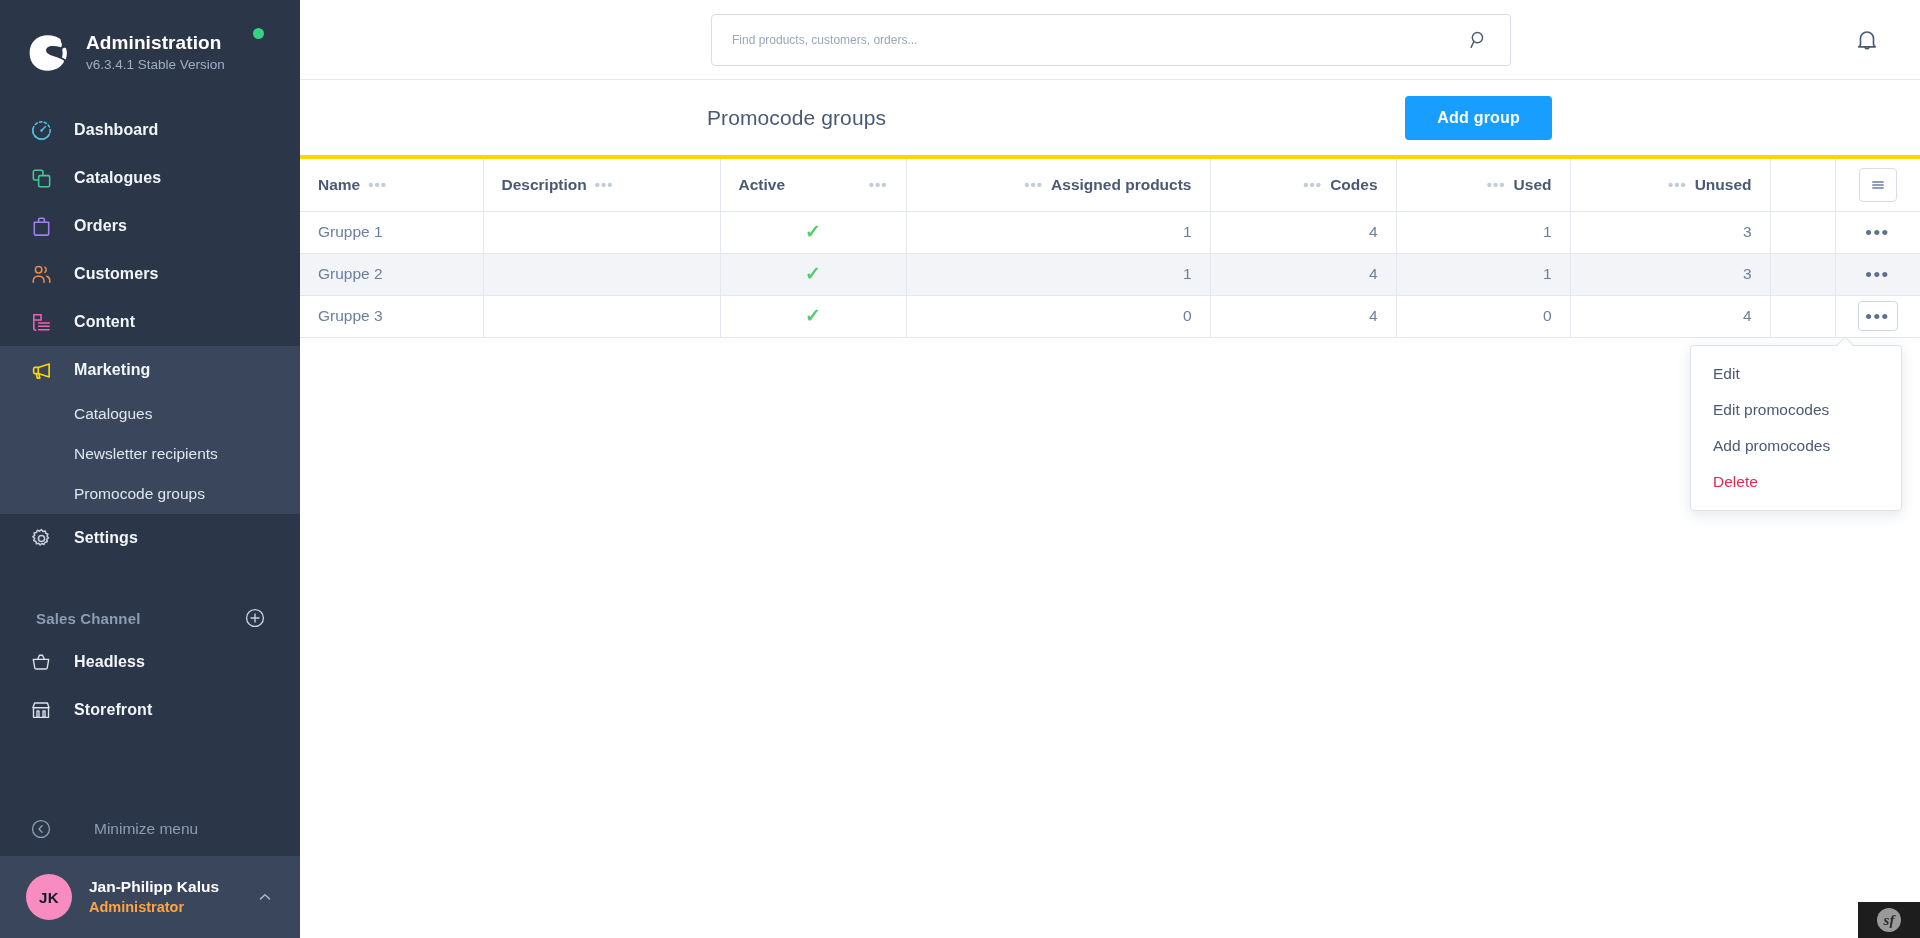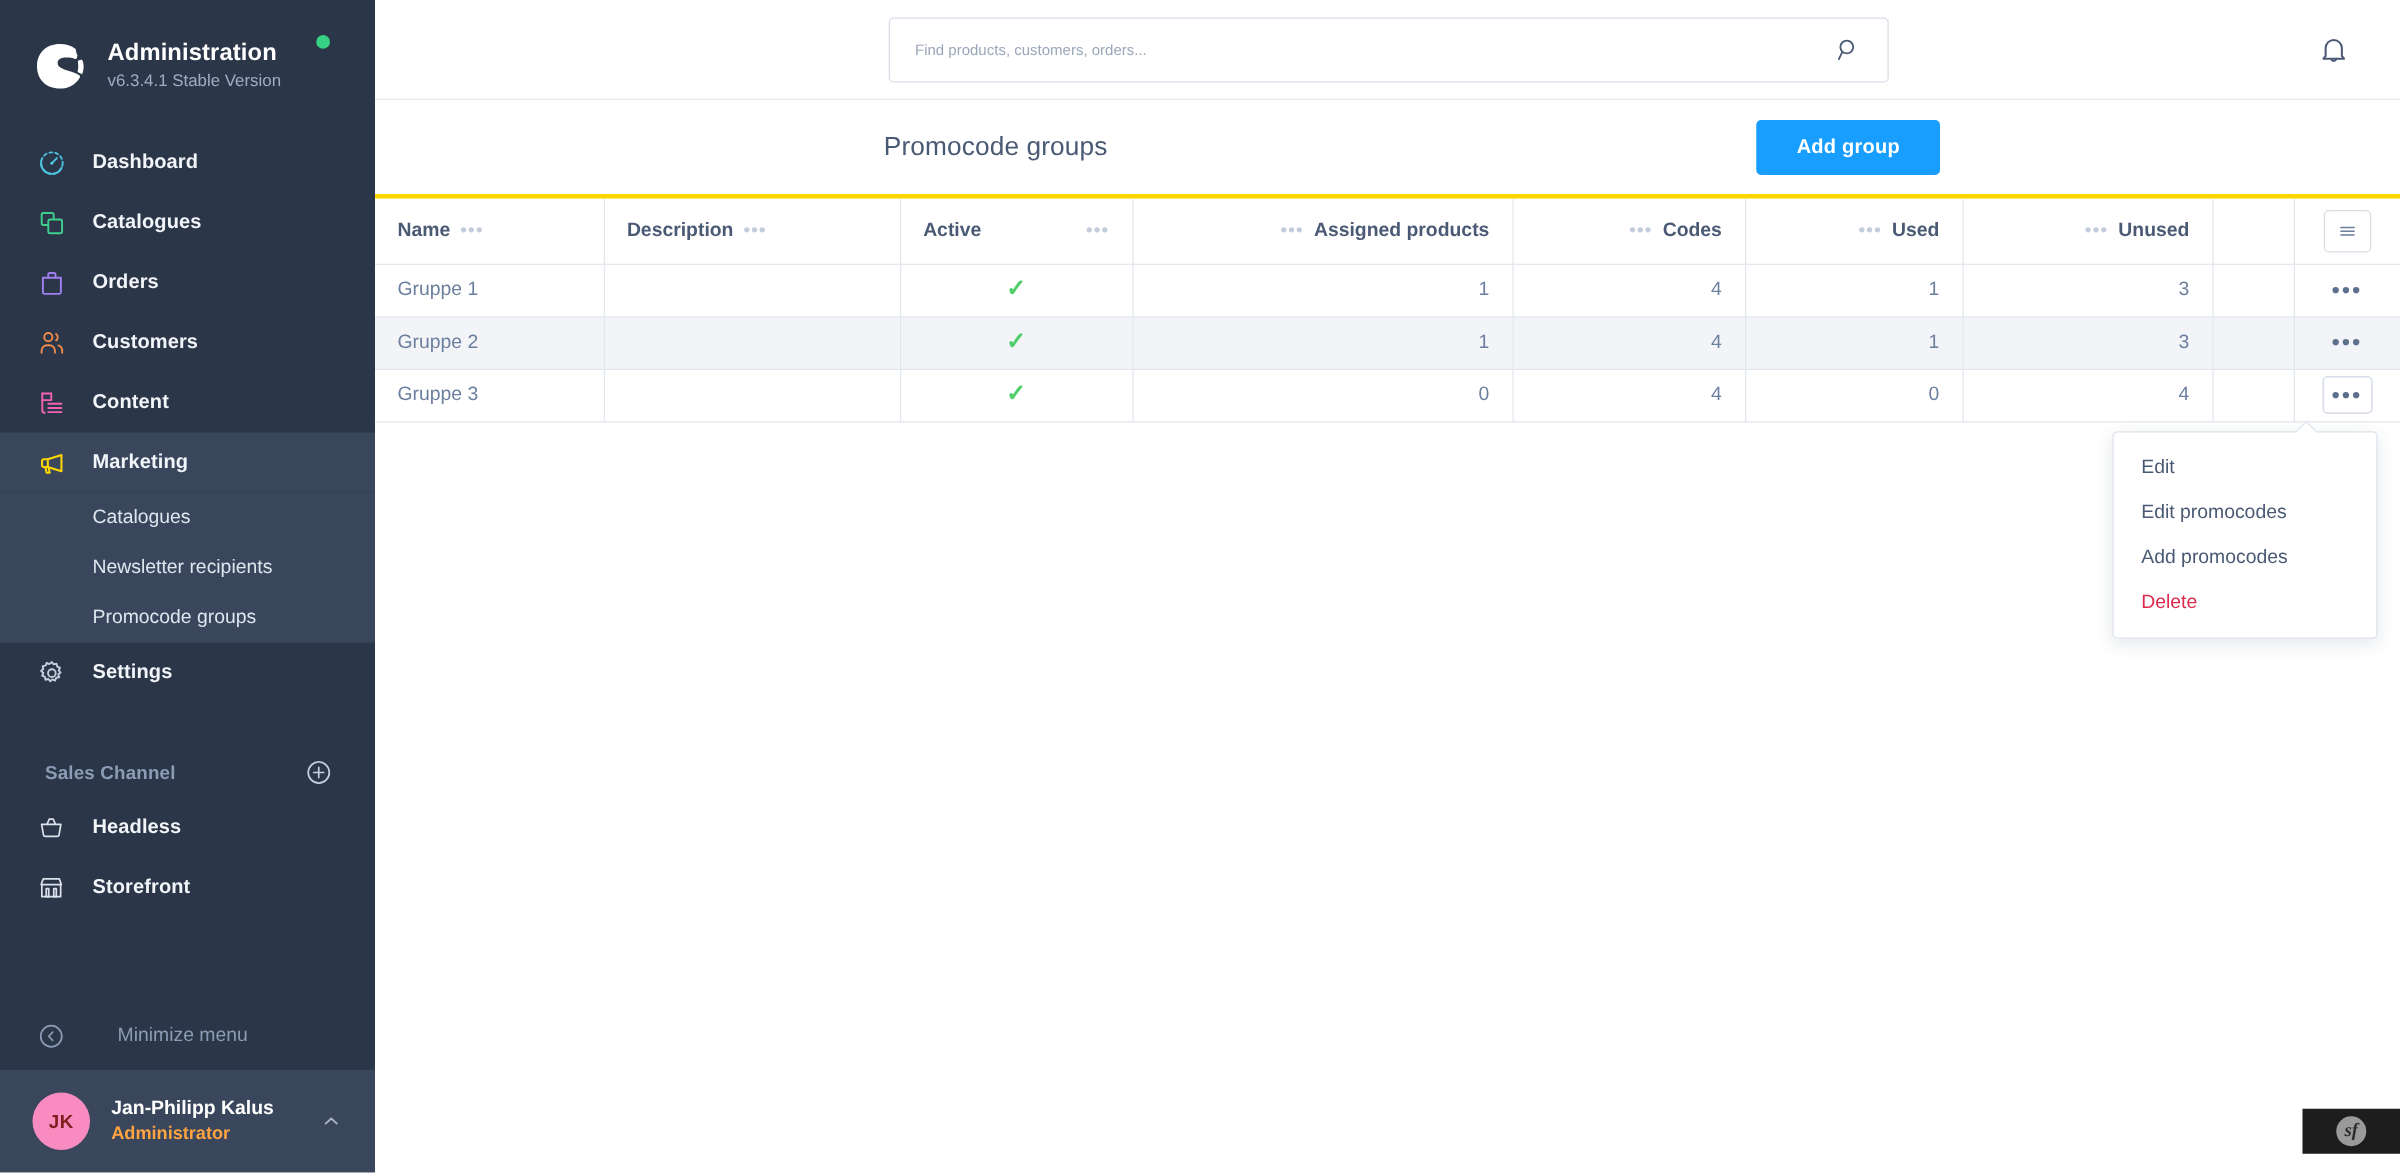--- a/index.html
+++ b/index.html
@@ -52,21 +52,21 @@
   }
   .minimize .ico { width: 30px; height: 30px; margin-right: 18px; display: flex; align-items: center; justify-content: center; }
   .minimize .lbl { color: #8c9cb4; font-size: 15.5px; }
 
   .sb-user {
     display: flex; align-items: center; height: 82px; background: #39465c;
     padding: 0 26px; cursor: pointer;
   }
   .avatar {
     width: 46px; height: 46px; border-radius: 50%; background: #f88cc0;
-    color: #7f1d1d; font-size: 15px; font-weight: bold;
+    color: #0f172a; font-size: 15px; font-weight: bold;
     display: flex; align-items: center; justify-content: center; flex-shrink: 0; margin-right: 17px;
     letter-spacing: .4px;
   }
   .u-info { display: flex; flex-direction: column; flex: 1; }
   .u-name { color: #fff; font-size: 15.5px; font-weight: bold; line-height: 1.35; }
   .u-role { color: #ffa441; font-size: 14.5px; font-weight: bold; line-height: 1.35; }
   .u-caret { width: 18px; height: 18px; opacity: .8; }
 
   
   .main { flex: 1; display: flex; flex-direction: column; background: #fff; min-width: 0; }
@@ -151,21 +151,21 @@
     background: #fff; border-left: 1px solid #dde3ec; border-top: 1px solid #dde3ec;
     transform: rotate(45deg);
   }
   .ctx-item {
     padding: 6px 22px; font-size: 15.5px; color: #4a5a74; cursor: pointer; line-height: 1.55;
   }
   .ctx-item.danger { color: #de294c; }
 
   
   .sf-toolbar {
-    position: absolute; right: 0; bottom: 15px; height: 36px; width: 78px;
+    position: absolute; right: 0; bottom: 0; height: 36px; width: 62px;
     background: #1d1d1d; display: flex; align-items: center; justify-content: center;
     z-index: 50;
   }
   .sf-logo {
     width: 24px; height: 24px; border-radius: 50%; background: #9a9a9a;
     display: flex; align-items: center; justify-content: center;
     color: #2b2b2b; font-family: "Liberation Serif", serif; font-style: italic;
     font-size: 15px; font-weight: bold;
   }
 </style>

